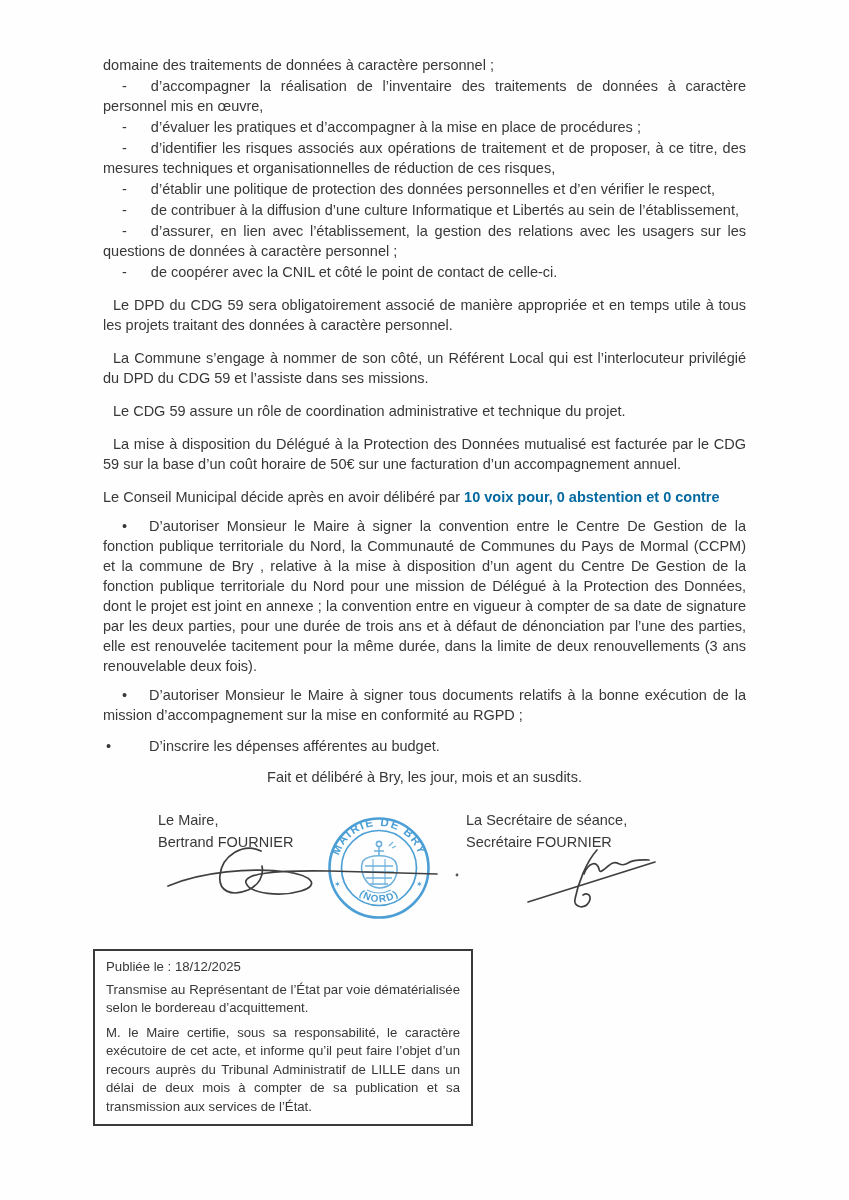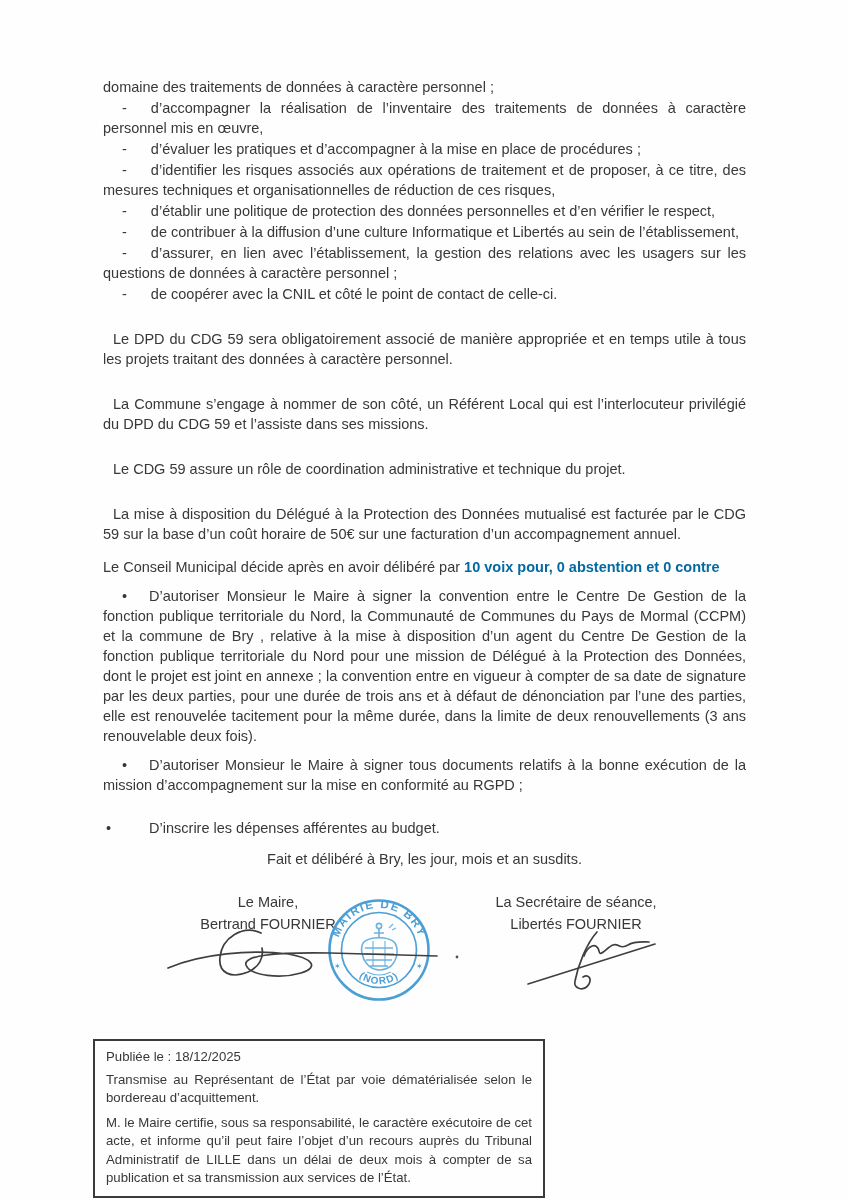--- a/index.html
+++ b/index.html
@@ -4,48 +4,48 @@
 <style>
   html,body{margin:0;padding:0;}
   body{
     width:849px;height:1200px;
     background:#ffffff;
     font-family:"Liberation Sans", sans-serif;
     color:#383838;
     -webkit-font-smoothing:antialiased;
   }
   .page{position:relative;width:849px;height:1200px;background:#fefefe;overflow:hidden;}
-  .content{padding-top:77px;}
+  .content{padding-top:55px;}
   p{margin:0;}
   .body-text{
     margin-left:103px;margin-right:103px;
     font-size:14.5px;line-height:20px;
     text-align:justify;
   }
   .intro-line{text-align:left;}
   .duty{text-indent:19px;margin-top:1px;}
   .duty .gap{display:inline-block;width:24px;}
   .marker{display:inline;}
-  .para{text-indent:10px;margin-top:25px;}
+  .para{text-indent:10px;margin-top:13px;}
   .decision{margin-top:13px;text-indent:0;text-align:left;}
   .decision strong{font-weight:700;color:#0369a1;}
   .bullet{text-indent:19px;margin-top:9px;}
   .bullet .gap{display:inline-block;width:22px;}
-  .bullet-flat{text-indent:3px;margin-top:23px;text-align:left;}
+  .bullet-flat{text-indent:3px;margin-top:11px;text-align:left;}
   .bullet-flat .gap{display:inline-block;width:38px;}
   .closing{margin-top:11px;text-indent:0;text-align:center;}
   .sig-row{position:relative;height:150px;margin-top:12px;}
-  .sig-block{position:absolute;top:10px;width:220px;text-align:center;font-size:14.5px;line-height:22px;}
+  .sig-block{position:absolute;top:10px;width:220px;font-size:14.5px;line-height:22px;}
   .sig-left{left:158px;}
   .sig-right{left:466px;}
   .stamp{position:absolute;left:326px;top:16px;width:106px;height:106px;}
   .sig-ink{position:absolute;left:0;top:0;width:849px;height:150px;pointer-events:none;}
   .pub-box{
-    margin-left:93px;margin-top:8px;
-    width:452px;box-sizing:border-box;
+    margin-left:93px;
+    width:380px;box-sizing:border-box;
     border:2px solid #3a3a3a;
     padding:7px 11px 8px 11px;
     font-size:13.2px;line-height:18.5px;
   }
   .pub-box p{text-align:justify;}
   .pub-box .pub-line1{text-align:left;margin-bottom:4px;}
   .pub-box .pub-line2{margin-bottom:6px;}
 </style>
 </head>
 <body>
@@ -76,21 +76,21 @@
 
     <p class="body-text closing">Fait et délibéré à Bry, les jour, mois et an susdits.</p>
 
     <div class="sig-row">
       <div class="sig-block sig-left">
         <div>Le Maire,</div>
         <div>Bertrand FOURNIER</div>
       </div>
       <div class="sig-block sig-right">
         <div>La Secrétaire de séance,</div>
-        <div>Libertés FOURNIER</div>
+        <div>Secrétaire FOURNIER</div>
       </div>
 
       <svg class="stamp" viewBox="0 0 106 106">
         <defs>
           <path id="arcTop" d="M 11,53 A 42,42 0 0 1 95,53" fill="none"></path>
           <path id="arcBottom" d="M 19,53 A 34,34 0 0 0 87,53" fill="none"></path>
         </defs>
         <g stroke="#4B9FD5" fill="none">
           <circle cx="53" cy="53" r="49.5" stroke-width="2.6"></circle>
           <circle cx="53" cy="53" r="37.5" stroke-width="1.7"></circle>

